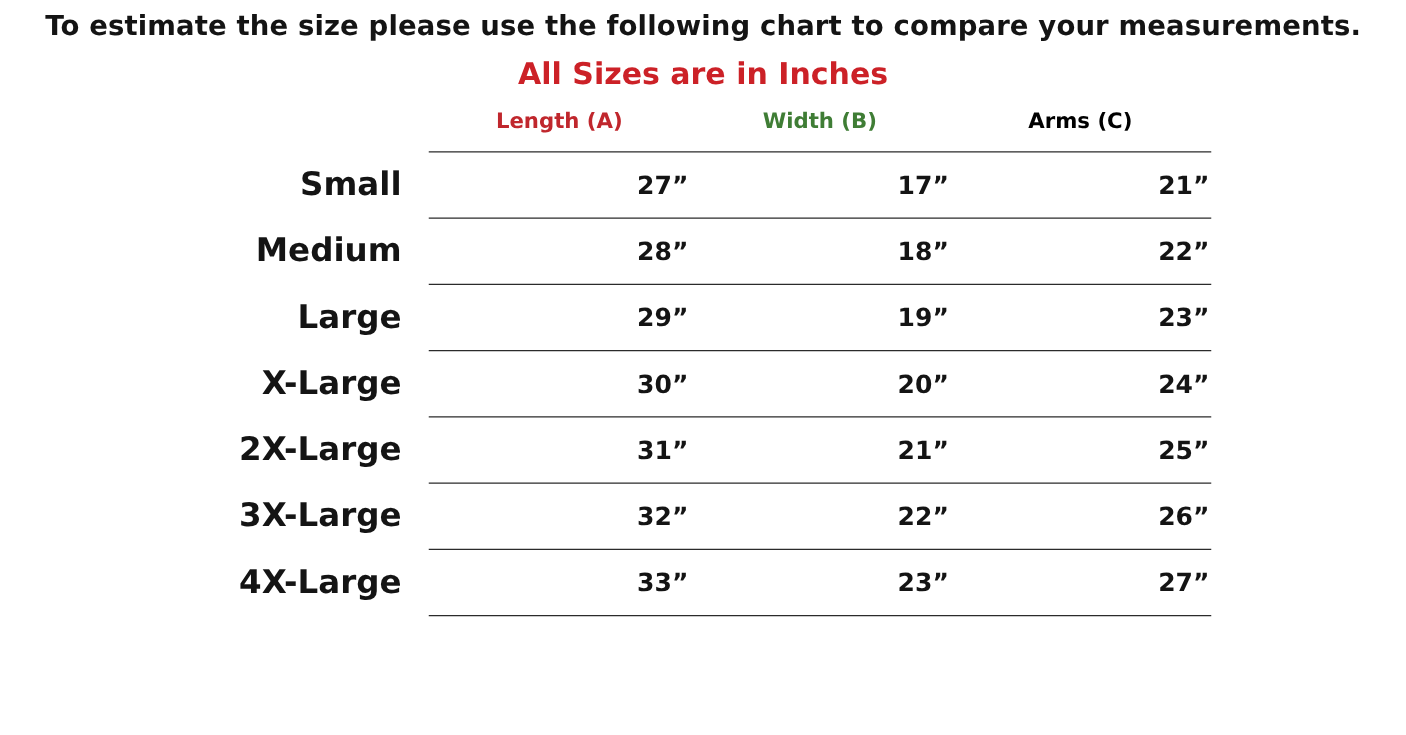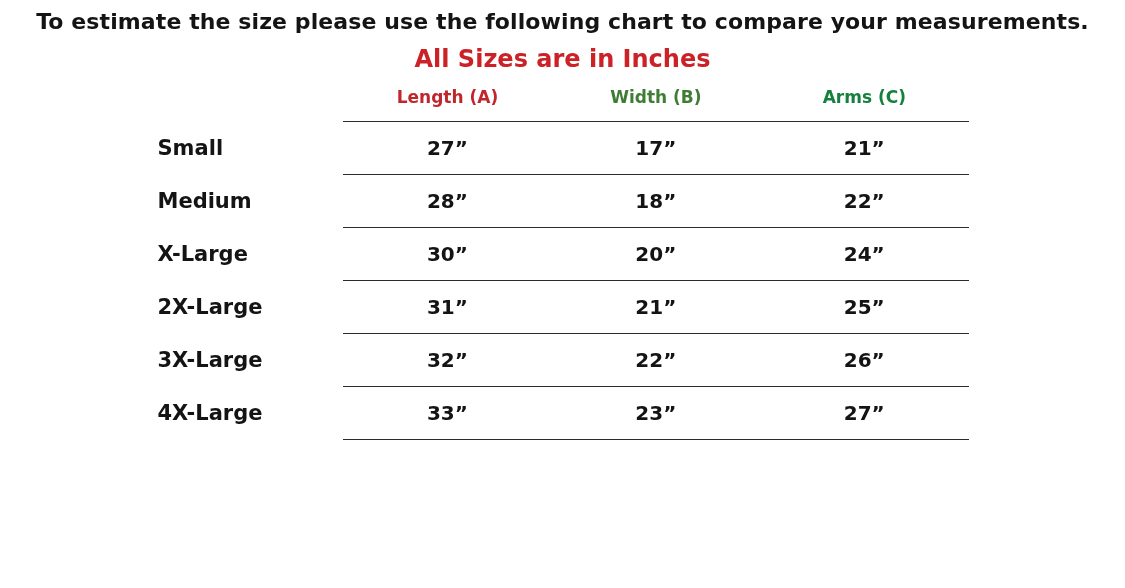--- a/index.html
+++ b/index.html
@@ -52,42 +52,42 @@
   .head-cell {
     font-size: 17px;
     font-weight: bold;
     text-align: center;
     padding: 4px 0 14px 0;
     border: none;
   }
   .head-cell.blank { }
   .head-length { color: #c0272d; }
   .head-width  { color: #3f7d35; }
-  .head-arms   { color: #15803d; }
+  .head-arms   { color: #000000; }
 
   tbody tr td {
     border-top: 1.6px solid #2b2b2b;
     height: 50px;
     vertical-align: middle;
   }
   tbody tr:last-child td {
     border-bottom: 1.6px solid #2b2b2b;
   }
   td.size-label {
     border-top: none !important;
     border-bottom: none !important;
-    text-align: left;
+    text-align: right;
     padding-right: 22px;
-    font-size: 21px;
+    font-size: 26px;
     font-weight: bold;
     color: #141414;
     white-space: nowrap;
   }
   td.val {
-    text-align: center;
+    text-align: right;
     font-size: 20px;
     font-weight: bold;
     color: #141414;
   }
   .note {
     text-align: center;
     font-size: 20px;
     font-weight: bold;
     color: #cc2127;
     padding-top: 24px;
@@ -124,20 +124,26 @@
           <td class="val">17”</td>
           <td class="val">21”</td>
         </tr>
         <tr>
           <td class="size-label">Medium</td>
           <td class="val">28”</td>
           <td class="val">18”</td>
           <td class="val">22”</td>
         </tr>
         <tr>
+          <td class="size-label">Large</td>
+          <td class="val">29”</td>
+          <td class="val">19”</td>
+          <td class="val">23”</td>
+        </tr>
+        <tr>
           <td class="size-label">X-Large</td>
           <td class="val">30”</td>
           <td class="val">20”</td>
           <td class="val">24”</td>
         </tr>
         <tr>
           <td class="size-label">2X-Large</td>
           <td class="val">31”</td>
           <td class="val">21”</td>
           <td class="val">25”</td>

